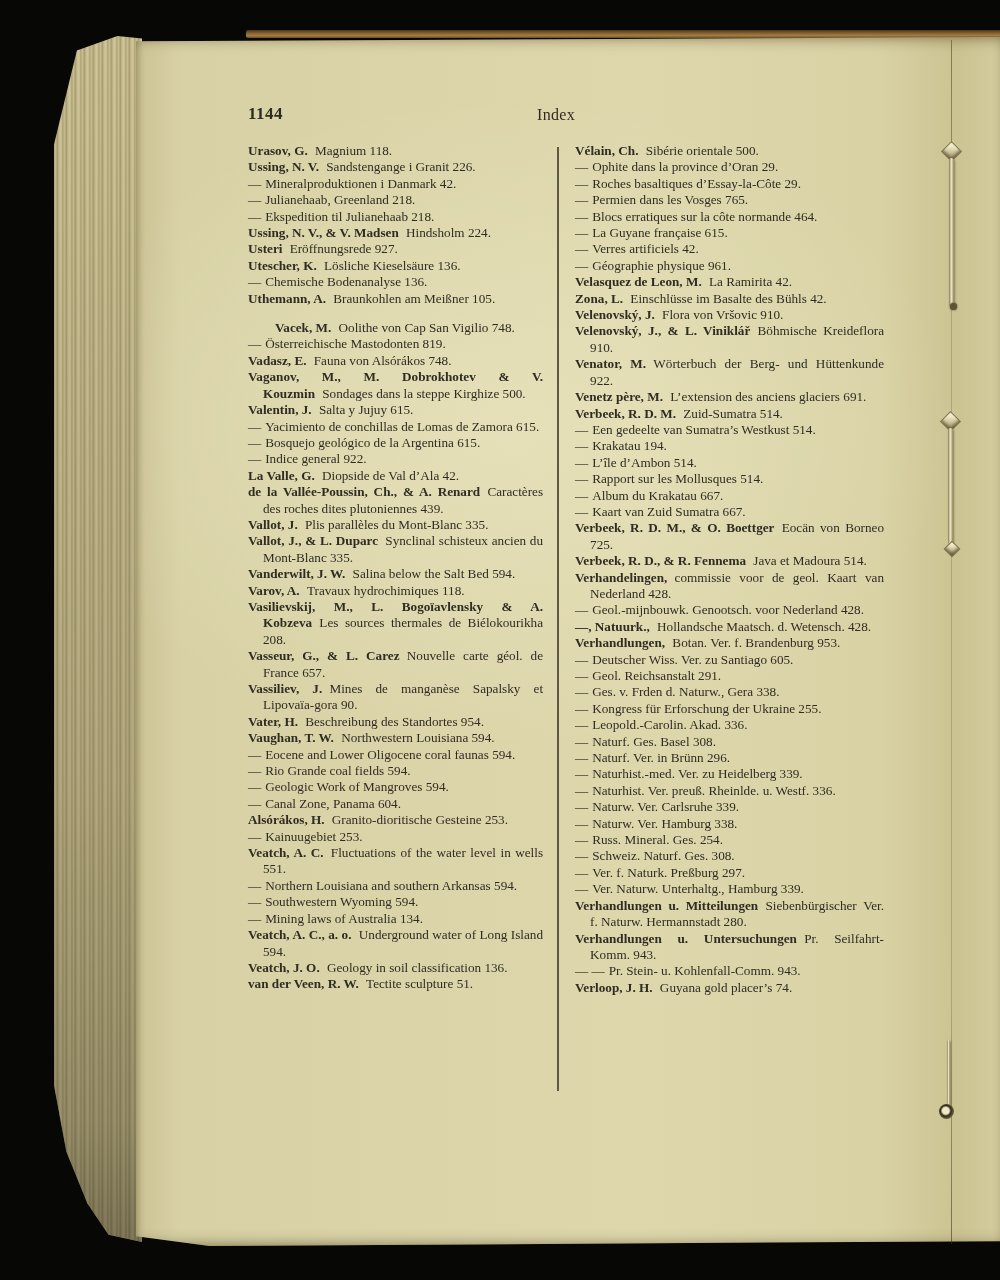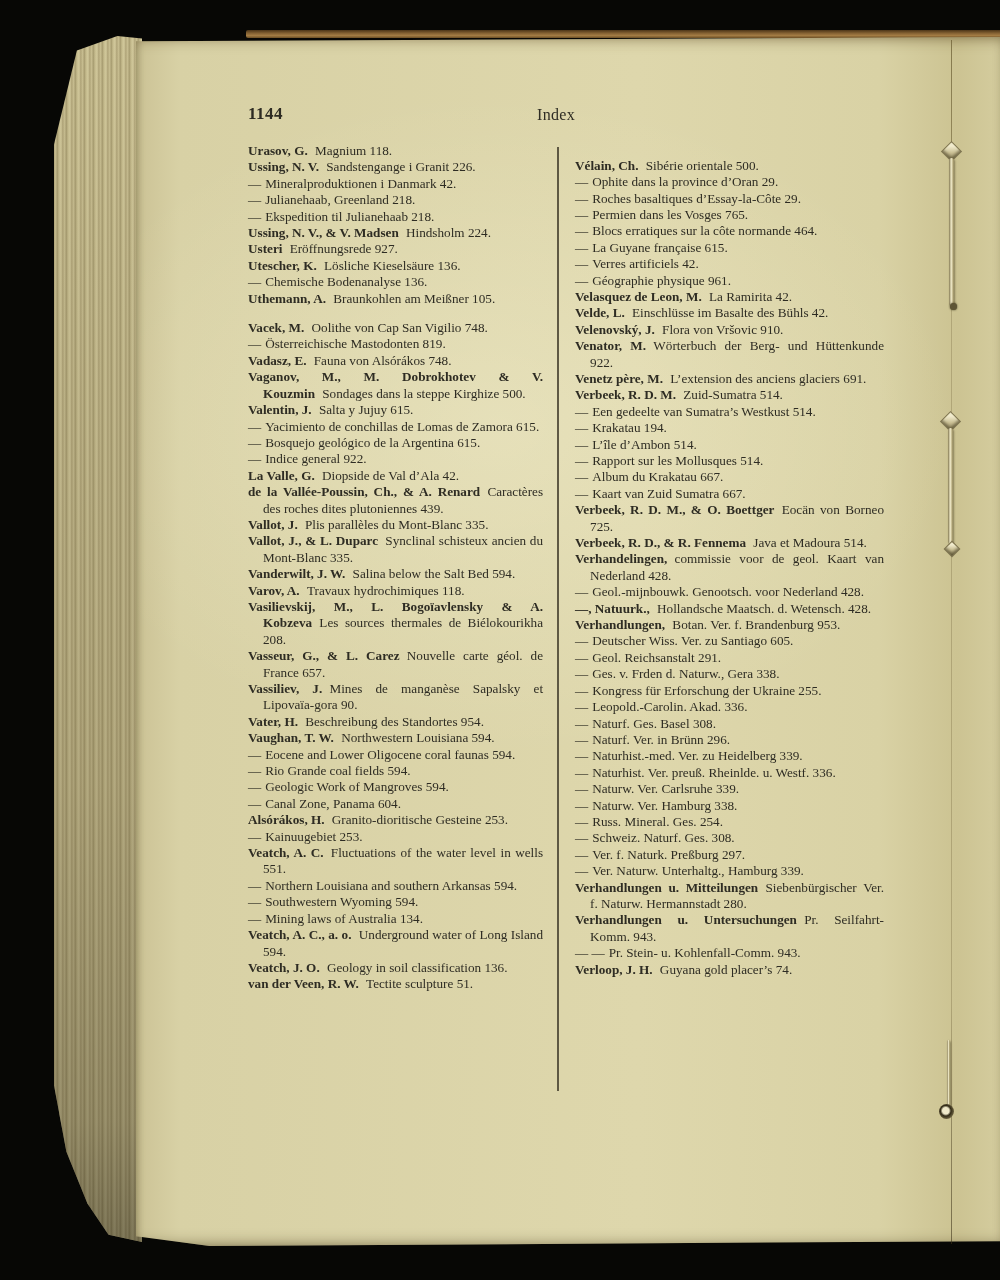--- a/index.html
+++ b/index.html
@@ -57,27 +57,27 @@
   .dot{width:7px;height:7px;border-radius:50%;background:#5e5536;box-shadow:0 0 2px #3c351c;}
   .dot-1{left:950px;top:303px;}
   .hole{left:939px;top:1104px;width:15px;height:15px;border-radius:50%;
     background:radial-gradient(circle at 45% 45%,#f0eacb 0%,#efe9ca 28%,#332c18 45%,#6b6140 70%,#b0a577 85%,rgba(176,165,119,0) 100%);}
 
   
   .content{position:absolute;left:248px;top:104px;width:636px;color:#2e2c23;}
   .page-head{position:relative;height:22px;}
   .page-num{position:absolute;left:0;top:0;font-size:17px;font-weight:700;letter-spacing:.5px;}
   .run-head{position:absolute;left:0;right:20px;top:2px;text-align:center;font-size:16px;letter-spacing:.3px;}
-  .cols{position:relative;margin-top:17px;display:flex;align-items:center;}
+  .cols{position:relative;margin-top:17px;display:flex;}
   .divider{position:absolute;left:309px;top:4px;width:1.5px;height:944px;background:rgba(72,66,48,.85);}
   .col{font-size:13.2px;line-height:16.4px;text-align:justify;}
   .col-left{width:298px;}
   .col-right{width:312px;margin-left:32px;}
   .entry{margin:0;padding-left:15px;text-indent:-15px;}
-  .entry.section-gap{margin-top:13px;}
+  .entry.section-gap{margin-top:13px;margin-left:27px;}
   .author{font-weight:700;margin-right:.55em;}
   .author.dash{font-weight:400;margin-right:.3em;}
 </style>
 </head>
 <body>
 
 <div class="scene">
   <div class="page-stack"></div>
   <div class="top-edge"></div>
   <div class="page"></div>
@@ -147,22 +147,23 @@
       <div class="col col-right" id="col-right">
           <p class="entry"><span class="author">Vélain, Ch.</span><span>Sibérie orientale 500.</span></p>
           <p class="entry"><span class="author dash">—</span><span>Ophite dans la province d’Oran 29.</span></p>
           <p class="entry"><span class="author dash">—</span><span>Roches basaltiques d’Essay-la-Côte 29.</span></p>
           <p class="entry"><span class="author dash">—</span><span>Permien dans les Vosges 765.</span></p>
           <p class="entry"><span class="author dash">—</span><span>Blocs erratiques sur la côte normande 464.</span></p>
           <p class="entry"><span class="author dash">—</span><span>La Guyane française 615.</span></p>
           <p class="entry"><span class="author dash">—</span><span>Verres artificiels 42.</span></p>
           <p class="entry"><span class="author dash">—</span><span>Géographie physique 961.</span></p>
           <p class="entry"><span class="author">Velasquez de Leon, M.</span><span>La Ramirita 42.</span></p>
-          <p class="entry"><span class="author">Velde, L.</span><span>Einschlüsse im Basalte des Bühls 42.</span></p>
+          <p class="entry"><span class="author">Zona, L.</span><span>Einschlüsse im Basalte des Bühls 42.</span></p>
           <p class="entry"><span class="author">Velenovský, J.</span><span>Flora von Vršovic 910.</span></p>
+          <p class="entry"><span class="author">Velenovský, J., &amp; L. Viniklář</span><span>Böhmische Kreideflora 910.</span></p>
           <p class="entry"><span class="author">Venator, M.</span><span>Wörterbuch der Berg- und Hüttenkunde 922.</span></p>
           <p class="entry"><span class="author">Venetz père, M.</span><span>L’extension des anciens glaciers 691.</span></p>
           <p class="entry"><span class="author">Verbeek, R. D. M.</span><span>Zuid-Sumatra 514.</span></p>
           <p class="entry"><span class="author dash">—</span><span>Een gedeelte van Sumatra’s Westkust 514.</span></p>
           <p class="entry"><span class="author dash">—</span><span>Krakatau 194.</span></p>
           <p class="entry"><span class="author dash">—</span><span>L’île d’Ambon 514.</span></p>
           <p class="entry"><span class="author dash">—</span><span>Rapport sur les Mollusques 514.</span></p>
           <p class="entry"><span class="author dash">—</span><span>Album du Krakatau 667.</span></p>
           <p class="entry"><span class="author dash">—</span><span>Kaart van Zuid Sumatra 667.</span></p>
           <p class="entry"><span class="author">Verbeek, R. D. M., &amp; O. Boettger</span><span>Eocän von Borneo 725.</span></p>

